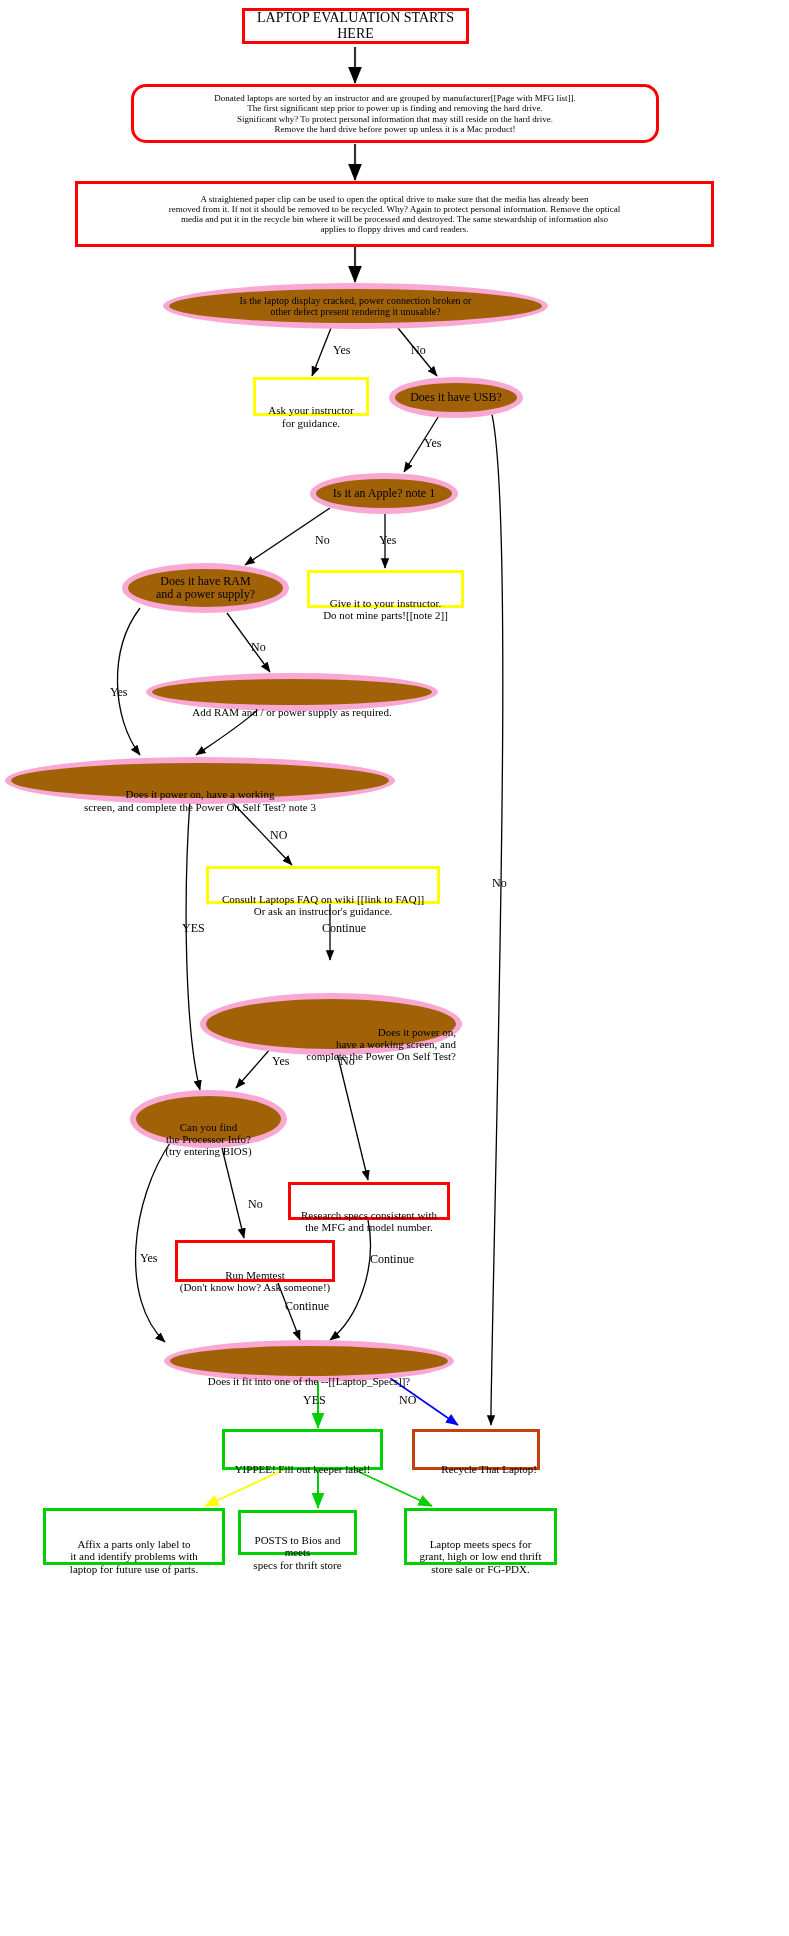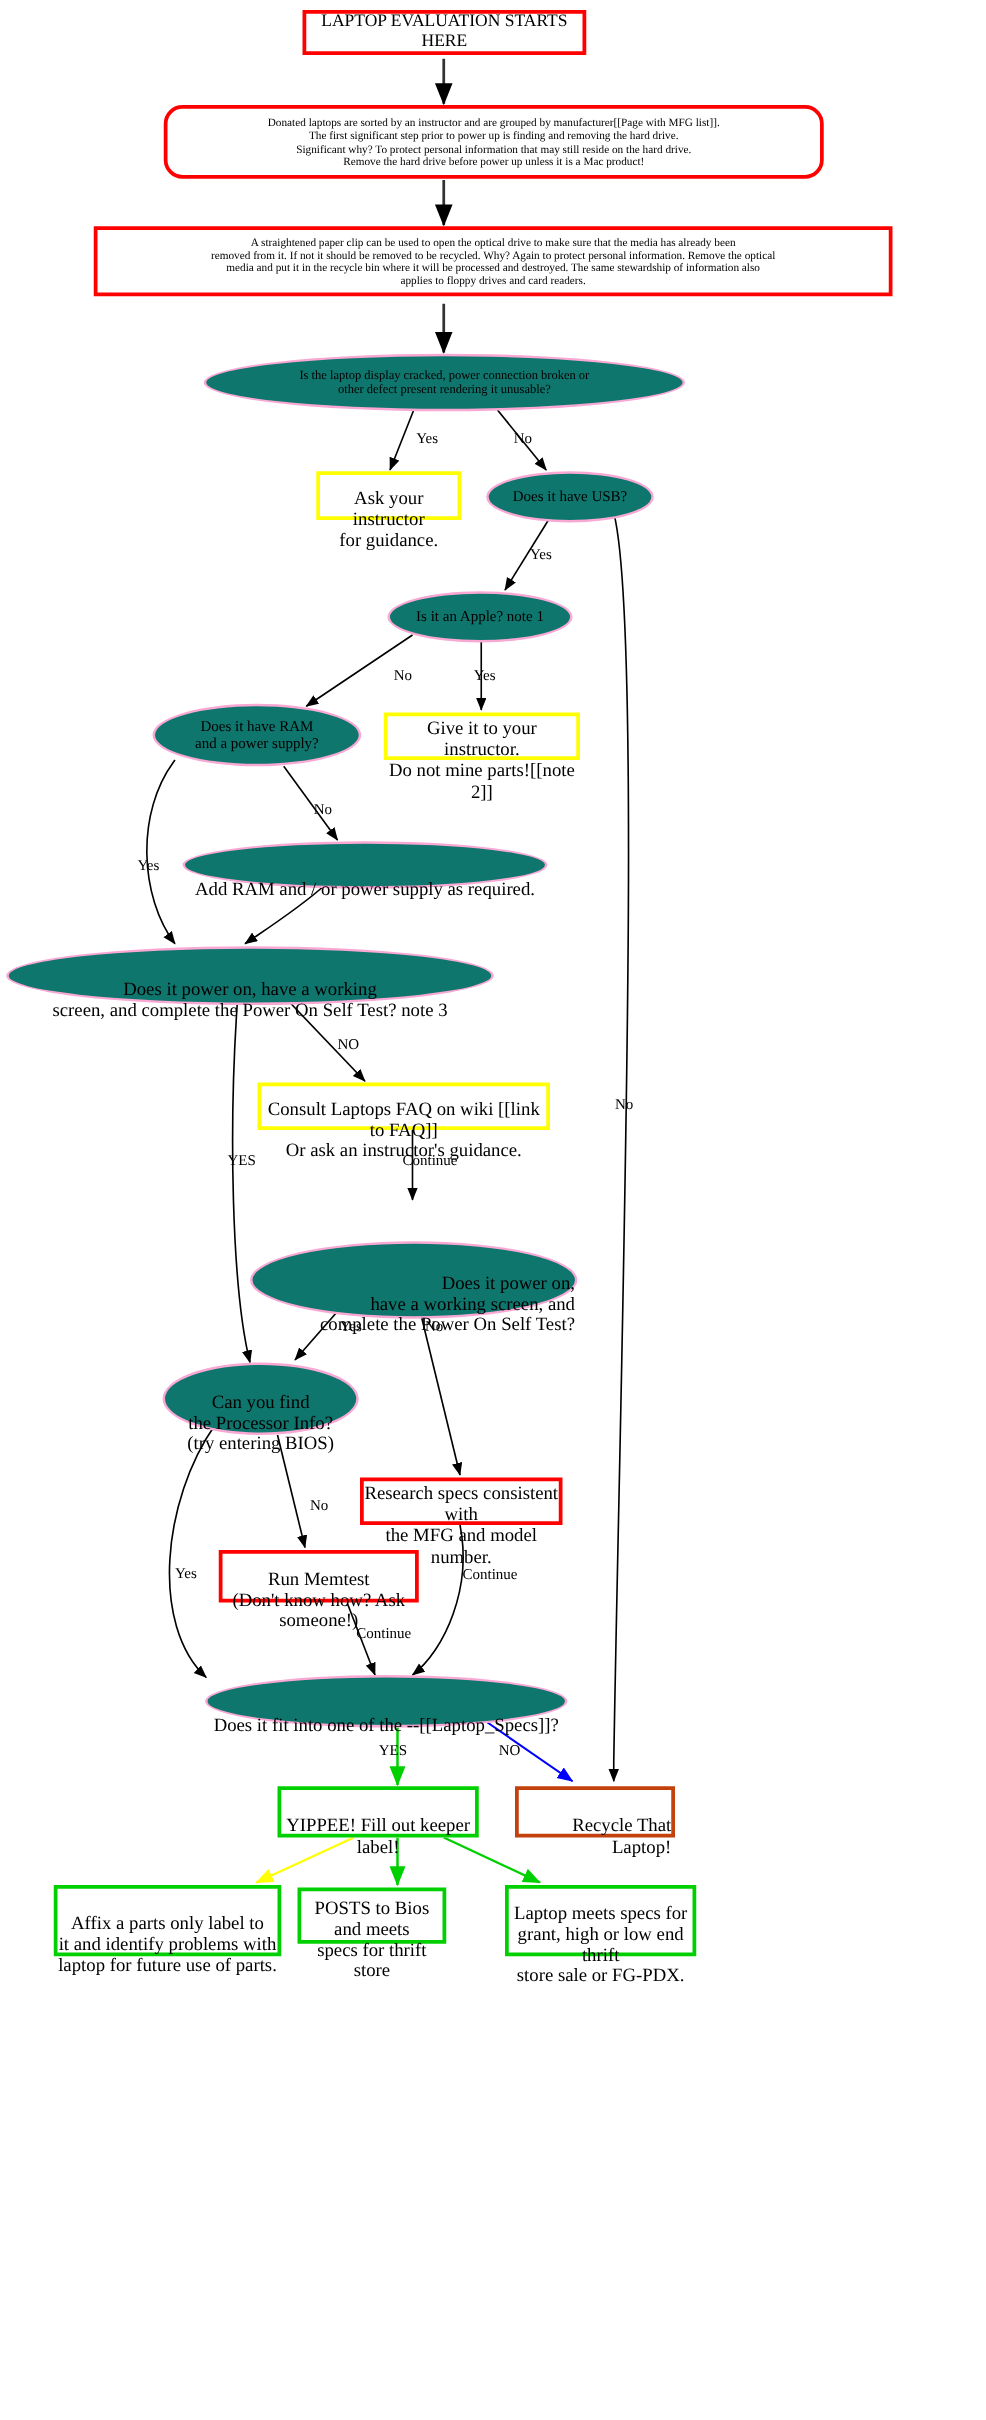--- a/index.html
+++ b/index.html
@@ -43,35 +43,35 @@
     line-height: 1.12;
   }
   
   .rect-red   { border: 3px solid #ff0000; }
   .rect-yellow{ border: 3px solid #ffff00; }
   .rect-green { border: 3px solid #00d000; }
   .rect-blue  { border: 3px solid #c2410c; text-align: right; }
 
   
   .ellipse {
-    border: 2px solid #f9a8d4;
+    border: 6px solid #f9a8d4;
     border-radius: 50% / 50%;
-    background: #0f766e;
+    background: #a16207;
   }
   .edge-label {
     position: absolute;
     font-family: "Liberation Serif", "DejaVu Serif", serif;
     font-size: 12px;
     color: #000000;
     background: transparent;
     z-index: 4;
     white-space: nowrap;
   }
   .fs12 { font-size: 12px; }
-  .fs11 { font-size: 15px; margin-top: 40px; }
+  .fs11 { font-size: 11px; margin-top: 40px; }
   .fs10 { font-size: 10px; }
   .fs9  { font-size: 9px;  }
   .fs14 { font-size: 14px; }
 </style>
 </head>
 <body>
 
 <div id="canvas">
 
   <svg class="edges" viewBox="0 0 789 1936">
@@ -147,21 +147,21 @@
     <span class="txt fs14">LAPTOP EVALUATION STARTS HERE</span>
   </div>
 
   <div class="node rect-red" style="left:131px; top:84px; width:528px; height:59px; padding:3px 6px;border-radius:15px;">
     <span class="txt fs9">Donated laptops are sorted by an instructor and are grouped by manufacturer[[Page with MFG list]].
 The first significant step prior to power up is finding and removing the hard drive.
 Significant why? To protect personal information that may still reside on the hard drive.
 Remove the hard drive before power up unless it is a Mac product!</span>
   </div>
 
-  <div class="node rect-red" style="left:75px; top:181px; width:639px; height:56px; padding:3px 6px;">
+  <div class="node rect-red" style="left:75px; top:181px; width:639px; height:66px; padding:3px 6px;">
     <span class="txt fs9">A straightened paper clip can be used to open the optical drive to make sure  that the media has already been
 removed from it. If not it should be removed to be recycled. Why? Again to protect personal information. Remove the optical
 media and put it in the recycle bin where it will be processed and destroyed. The same stewardship of information also
 applies to floppy drives and card readers.</span>
   </div>
 
   <div class="node ellipse" style="left:163px; top:283px; width:385px; height:46px;">
     <span class="txt fs10">Is the laptop display cracked, power connection broken or
 other defect present rendering it unusable?</span>
   </div>

